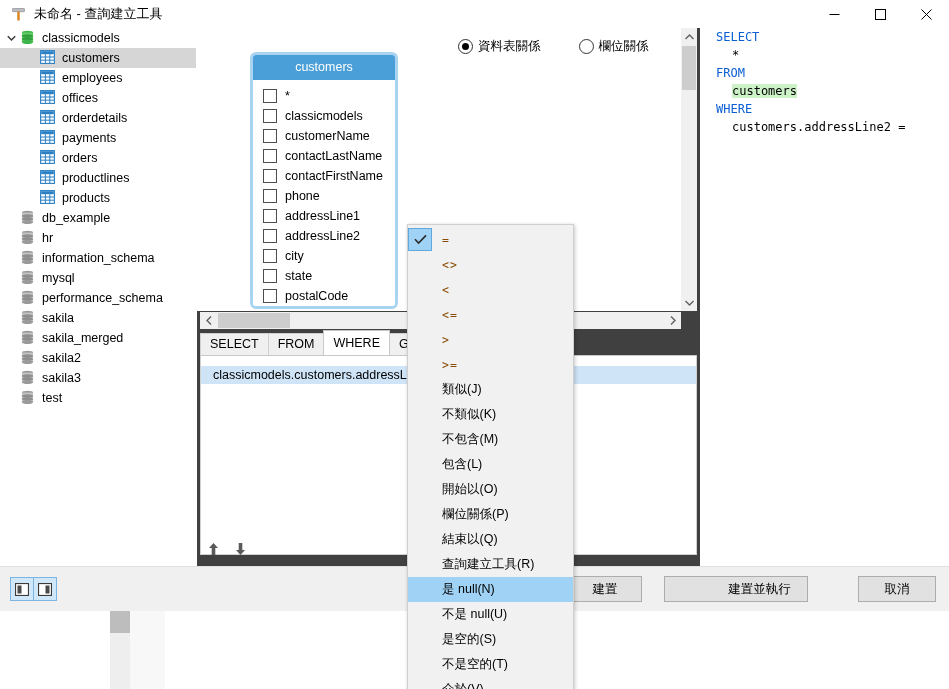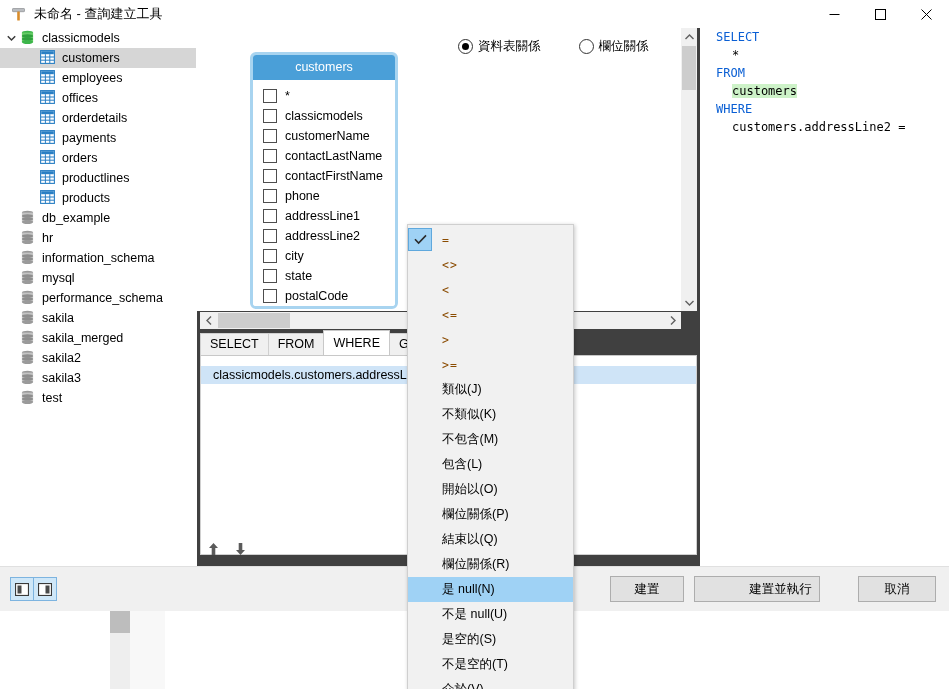--- a/index.html
+++ b/index.html
@@ -172,29 +172,29 @@
   }
   .panel-toggles {
     position: absolute; left: 10px; top: 10px; display: flex;
   }
   .ptog {
     width: 22px; height: 22px; background: #cfe7f8; border: 1px solid #7db4e0;
     display: flex; align-items: center; justify-content: center;
     margin-right: -1px;
   }
   .ptog svg { display: block; }
-  .btn-row { position: absolute; right: 13px; top: 9px; display: flex; gap: 10px; }
+  .btn-row { position: absolute; right: 13px; top: 9px; display: flex; gap: 22px; }
   .btn {
     border: 1px solid #adadad; background: #e1e1e1; color: #000;
     font-size: 12.5px; height: 26px;
     display: flex; align-items: center; justify-content: center;
     box-sizing: border-box;
   }
   .btn.w1 { width: 74px; }
-  .btn.w2 { width: 126px; padding-left: 47px; }
+  .btn.w2 { width: 144px; padding-left: 47px; }
   .btn.w3 { width: 78px; margin-left: 28px; }
 
   
   .desktop {
     position: absolute; left: 0; top: 611px; width: 949px; height: 78px;
     background: #ffffff;
   }
   .desk-col1 { position: absolute; left: 110px; top: 0; width: 20px; height: 78px; background: #eeeeee; }
   .desk-col1 .cap { width: 20px; height: 22px; background: #bdbdbd; }
   .desk-col2 { position: absolute; left: 130px; top: 0; width: 35px; height: 78px; background: #f8f8f8; }
@@ -687,21 +687,21 @@
       <div class="mi">
         <span class="chk"></span>
         <span class="lbl">欄位關係(P)</span>
       </div>
       <div class="mi">
         <span class="chk"></span>
         <span class="lbl">結束以(Q)</span>
       </div>
       <div class="mi">
         <span class="chk"></span>
-        <span class="lbl">欄位關係(R)</span>
+        <span class="lbl">查詢建立工具(R)</span>
       </div>
       <div class="mi hi">
         <span class="chk"></span>
         <span class="lbl">是 null(N)</span>
       </div>
       <div class="mi">
         <span class="chk"></span>
         <span class="lbl">不是 null(U)</span>
       </div>
       <div class="mi">

